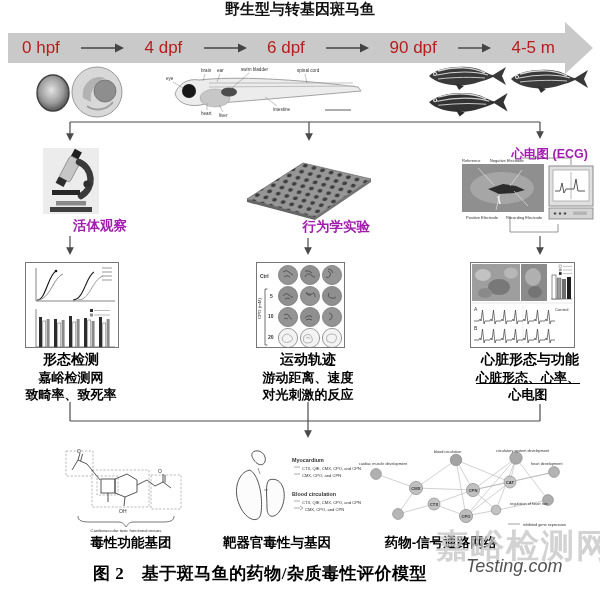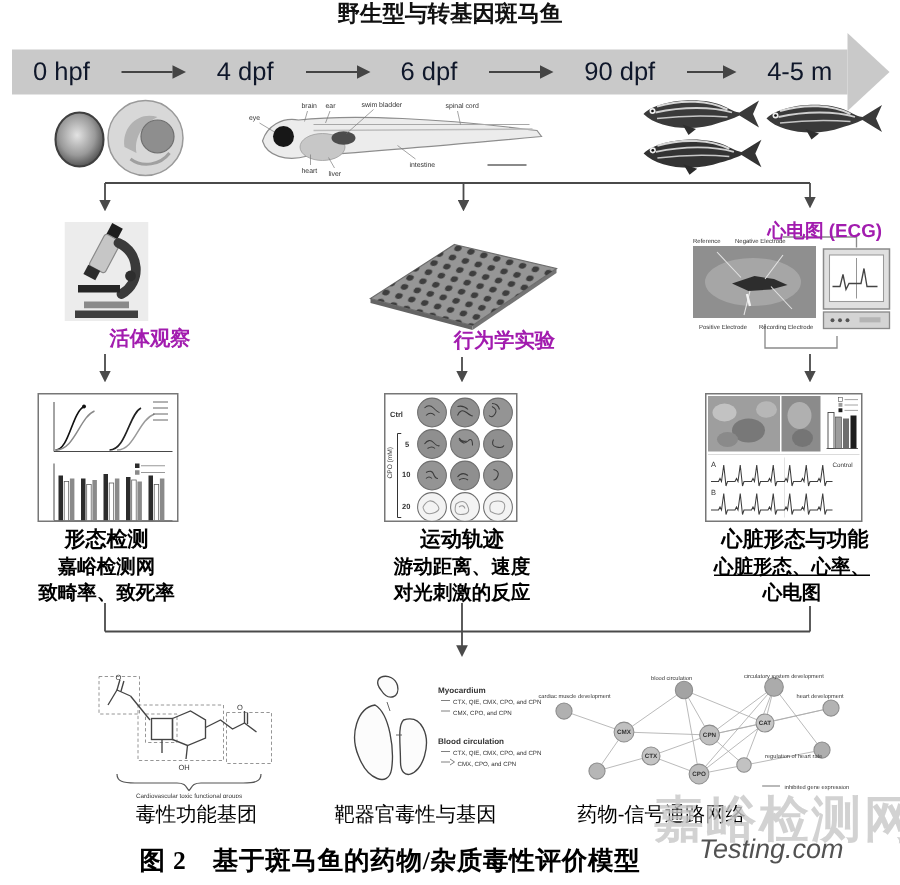--- a/index.html
+++ b/index.html
@@ -5,27 +5,27 @@
   html,body{margin:0;padding:0;background:#fff;}
   #fig{position:relative;width:600px;height:590px;background:#fff;overflow:hidden;
        font-family:"Liberation Sans",sans-serif;color:#111;}
   .abs{position:absolute;}
   .ctr{text-align:center;}
   .cn-b{font-weight:700;}
   svg{display:block;}
   svg text{font-family:"Liberation Sans",sans-serif;fill:#333;}
   .band{background:#c9c9c9;display:flex;align-items:center;justify-content:space-between;
         padding:0 10px 0 14px;box-sizing:border-box;}
-  .stage{font-size:17px;color:#0f172a;white-space:nowrap;}
+  .stage{font-size:17px;color:#b91c1c;white-space:nowrap;}
   .bandhead{width:0;height:0;border-top:26px solid transparent;border-bottom:26px solid transparent;
         border-left:28px solid #c9c9c9;}
   .lbl-b{font-size:13.5px;font-weight:700;color:#a21caf;text-align:right;}
   .lbl-t{font-size:14px;font-weight:700;color:#000;}
   .lbl-s{font-size:13px;font-weight:700;color:#000;}
-  .outlbl{font-size:13.5px;font-weight:400;color:#000;}
+  .outlbl{font-size:13.5px;font-weight:700;color:#000;}
   .wm-cn{font-size:33px;font-weight:700;color:#c7c7c7;opacity:.8;letter-spacing:2px;white-space:nowrap;}
   .wm-en{font-size:18px;font-style:italic;color:#404040;opacity:.9;white-space:nowrap;}
   .caption{font-size:17px;font-weight:700;color:#000;letter-spacing:.5px;}
   .box{border:1px solid #777;background:#fff;box-sizing:border-box;}
 </style>
 </head>
 <body>
 
 <div id="fig">
 

